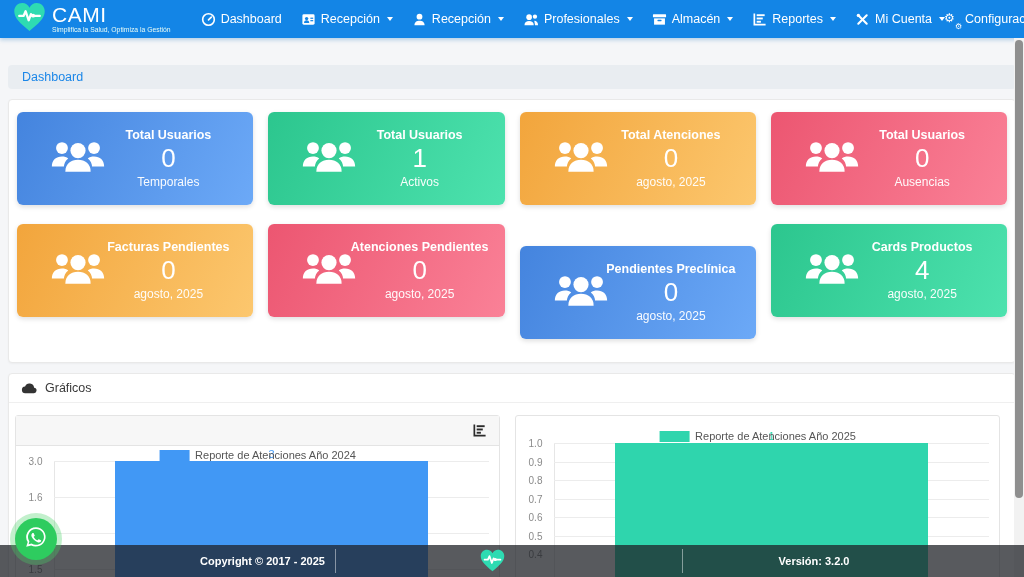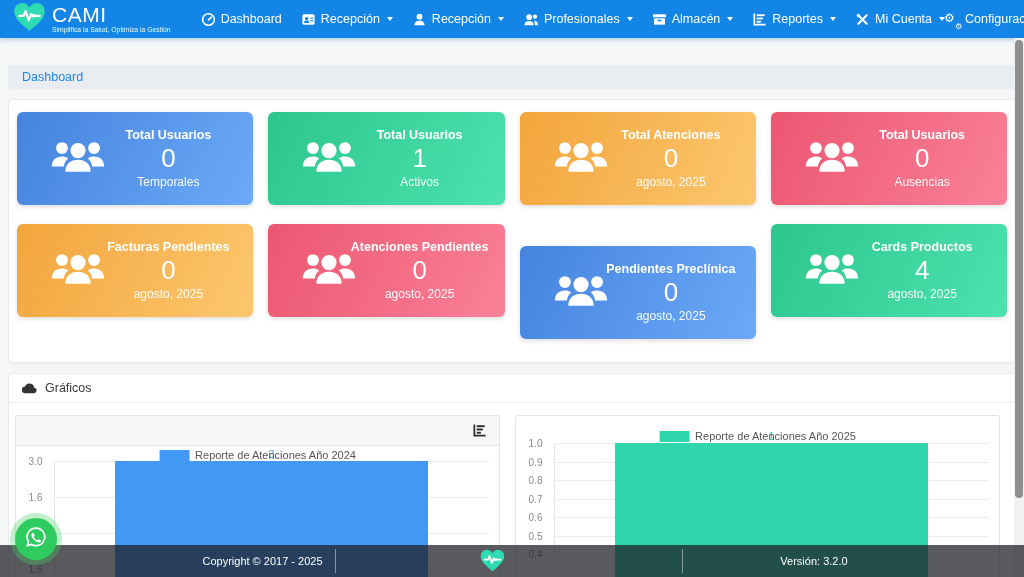--- a/index.html
+++ b/index.html
@@ -51,21 +51,21 @@
   .chart-plot{position:absolute;left:38px;right:10px;height:320px}
   .plot-axis{position:absolute;left:0;top:0;bottom:0;width:1px;background:#e6e6e6}
   .gridline{position:absolute;left:0;right:0;height:1px;background:#ececec}
   .tick-label{position:absolute;left:-32px;width:27px;text-align:center;font-size:10px;color:#8a8a8a;transform:translateY(-50%)}
   .chart-bar{position:absolute;top:0;height:320px;left:14%;width:72%;z-index:2}
   .bar-label{position:absolute;top:-13px;left:50%;transform:translateX(-50%);font-size:11px;z-index:4}
 
   
   .footer{position:absolute;left:0;right:0;bottom:0;height:32px;background:rgba(30,33,38,.74);z-index:10}
   .footer-sep{position:absolute;top:4px;bottom:4px;width:1px;background:rgba(255,255,255,.45)}
-  .footer-text{position:absolute;top:50%;transform:translateY(-50%);color:#fff;font-size:11px;font-weight:400;text-align:center}
+  .footer-text{position:absolute;top:50%;transform:translateY(-50%);color:#fff;font-size:11px;font-weight:700;text-align:center}
   .footer-heart{position:absolute;left:479px;top:3px}
   .footer-heart svg{width:27px;height:25px}
 
   
   .wa-btn{position:absolute;left:15px;top:518px;width:42px;height:42px;border-radius:50%;background:#2ecc5f;display:flex;align-items:center;justify-content:center;box-shadow:0 0 0 5px rgba(70,210,100,.33);z-index:11;cursor:pointer}
   .sb-track{position:absolute;right:0;top:38px;bottom:0;width:10px;background:#f2f2f2;z-index:9}
   .sb-thumb{position:absolute;right:1px;top:2px;width:8px;height:458px;background:#8f8f8f;border-radius:4px;cursor:pointer}
 </style>
 </head>
 <body>

